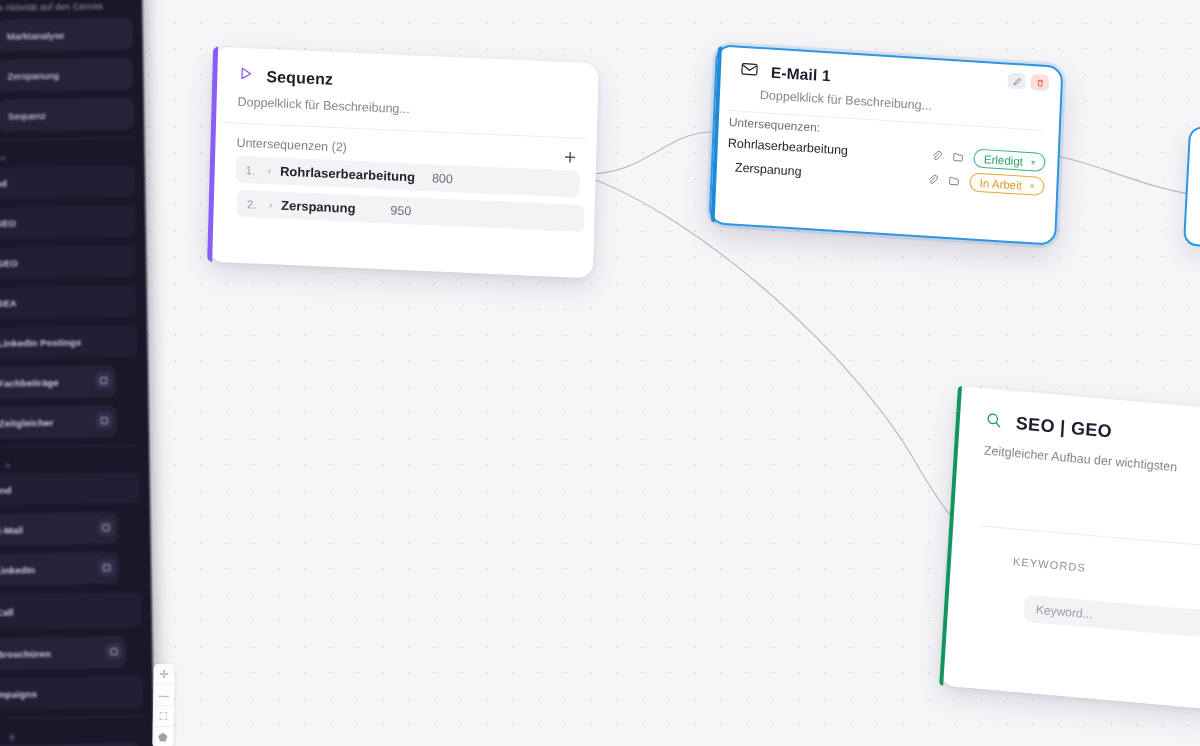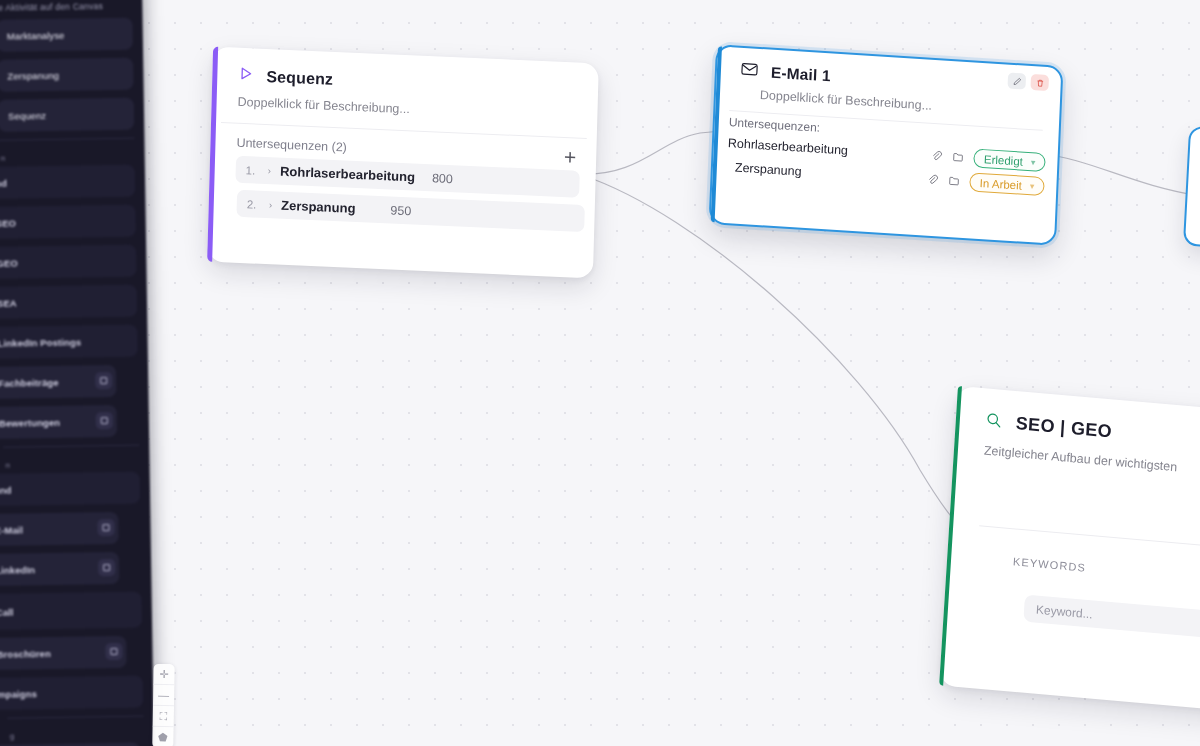--- a/index.html
+++ b/index.html
@@ -491,21 +491,21 @@
       <div class="side-item muted" style="margin-left:-14px;">
         <span class="side-item-label dim">LinkedIn Postings</span>
       </div>
       <div class="side-item" style="margin-left:-14px; width:128px;">
         <span class="side-item-label dim">Fachbeiträge</span>
         <span class="side-badge">
             <i></i>
           </span>
       </div>
       <div class="side-item" style="margin-left:-14px; width:128px;">
-        <span class="side-item-label dim">Bewertungen</span>
+        <span class="side-item-label dim">Zeitgleicher</span>
         <span class="side-badge">
             <i></i>
           </span>
       </div>
 
       <div class="side-divider"></div>
       <div class="side-group-label">n</div>
 
       <div class="side-item muted" style="margin-left:-20px;">
         <span class="side-item-label dim">und</span>

